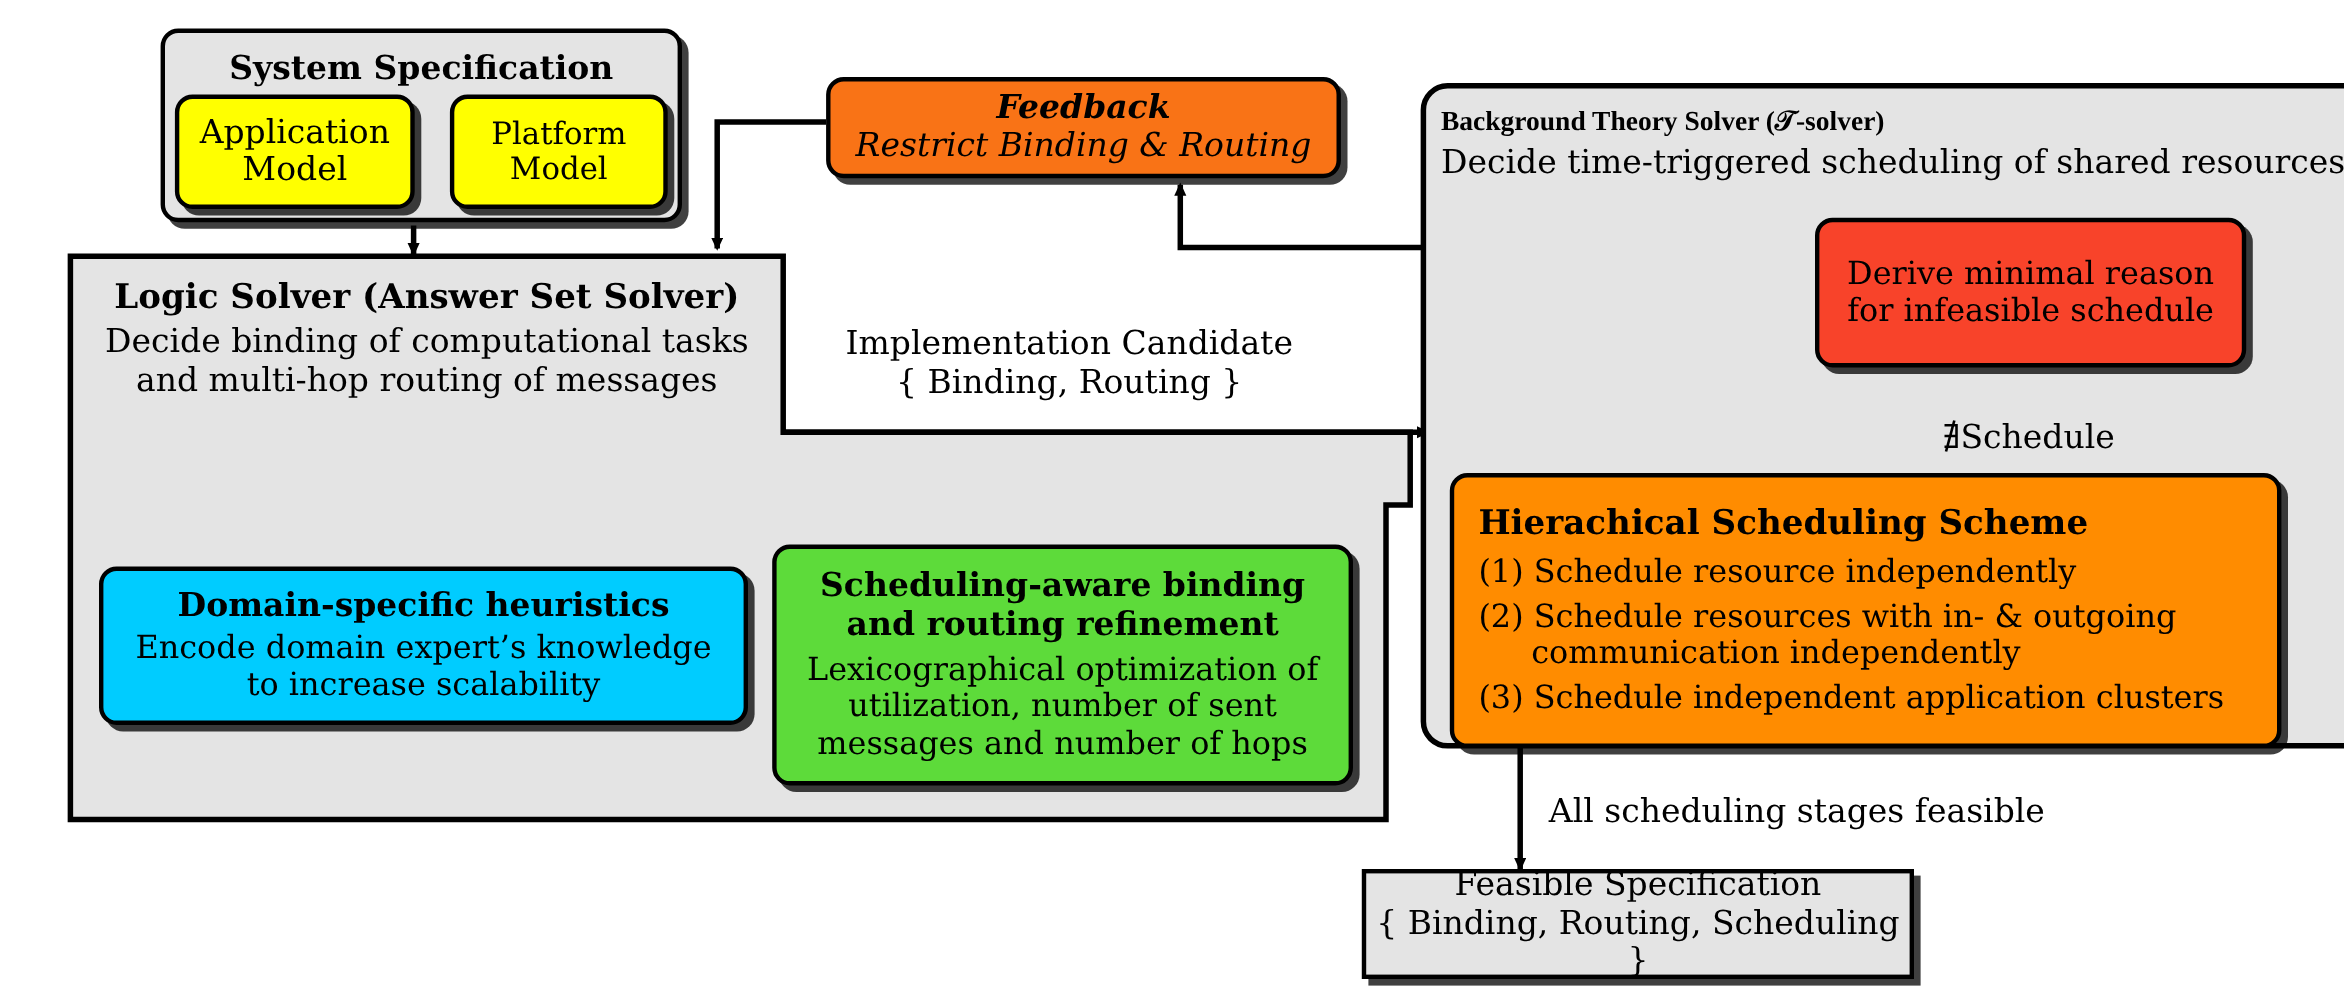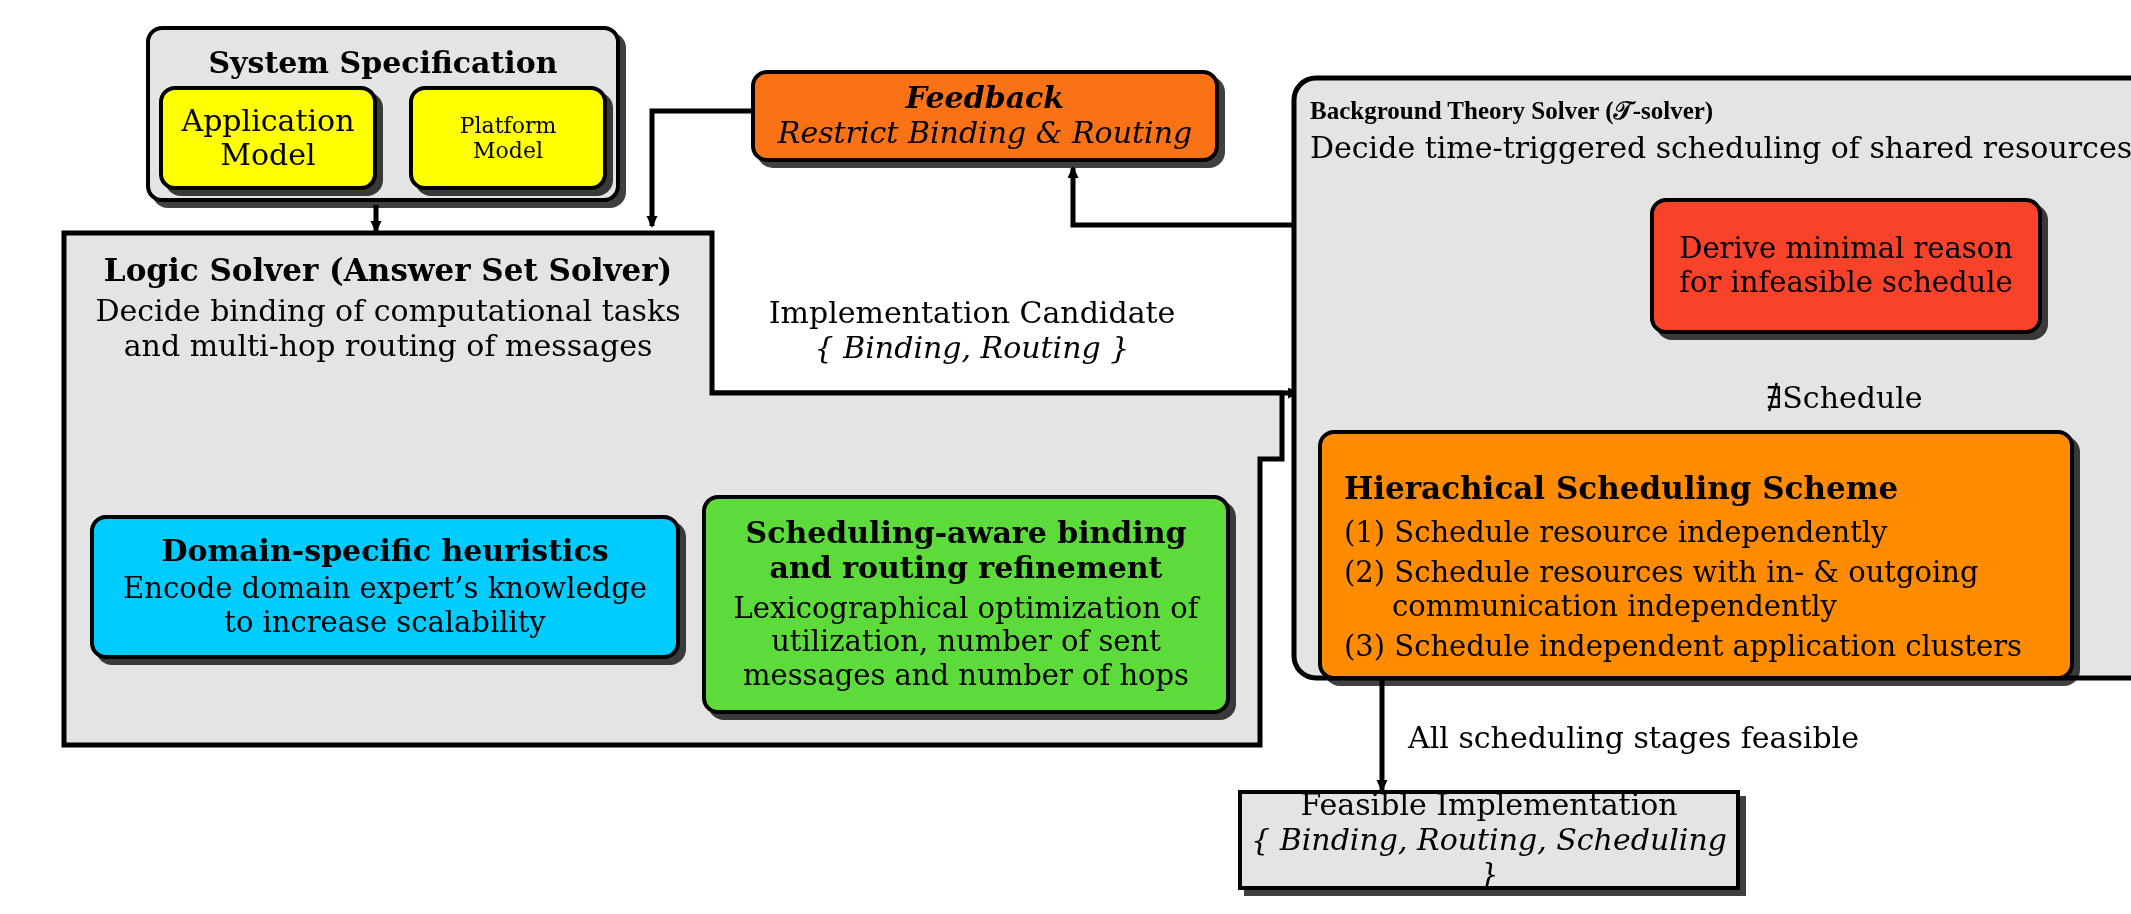--- a/index.html
+++ b/index.html
@@ -17,21 +17,21 @@
   .magenta{background:#f97316;font-style:italic;}
   .cyan{background:#00ccff;}
   .green{background:#5ddb3a;}
   .orange{background:#ff8c00;}
   .red{background:#f8432a;}
 
   .ttl{font-weight:bold;}
   .ln{display:block;}
 
   .plain{position:absolute;color:#000;text-align:center;line-height:1.18;}
-  .ital{font-style:italic;}
+  .ital{}
 
   
   #wires{position:absolute;left:0;top:0;width:2131px;height:914px;pointer-events:none;}
 
   .listrow{display:block;text-align:left;width:100%;}
 </style>
 </head>
 <body>
 
 <div id="stage">
@@ -67,21 +67,21 @@
     <rect x="1252" y="78" width="862" height="600" rx="22" ry="22" fill="#e4e4e4" stroke="#000" stroke-width="5"></rect>
   </svg>
 
   <div class="node rounded grey shadow" style="left:104px;top:26px;width:474px;height:176px;padding-top:8px;">
     <div class="ttl" style="font-size:30px;margin-bottom:6px;">System Specification</div>
     <div style="display:flex;gap:32px;">
       <div class="node rounded yellow shadow" style="position:relative;left:0;top:0;width:218px;height:104px;font-size:30px;">
         <span class="ln">Application</span>
         <span class="ln">Model</span>
       </div>
-      <div class="node rounded yellow shadow" style="position:relative;left:0;top:0;width:198px;height:104px;font-size:22px;">
+      <div class="node rounded yellow shadow" style="position:relative;left:0;top:0;width:198px;height:104px;font-size:28px;">
         <span class="ln">Platform</span>
         <span class="ln">Model</span>
       </div>
     </div>
   </div>
 
   <div class="node rounded magenta shadow" style="left:709px;top:70px;width:468px;height:92px;font-size:30px;">
     <span class="ln ttl">Feedback</span>
     <span class="ln">Restrict Binding &amp; Routing</span>
   </div>
@@ -117,29 +117,29 @@
   </div>
 
   <div class="node rounded red shadow" style="left:1608px;top:198px;width:392px;height:136px;font-size:29px;">
     <span class="ln">Derive minimal reason</span>
     <span class="ln">for infeasible schedule</span>
   </div>
 
   <div class="plain" style="left:1724px;top:380px;width:260px;font-size:30px;text-align:left;">∄Schedule</div>
 
   <div class="node rounded orange shadow" style="left:1276px;top:430px;width:756px;height:250px;
-              align-items:flex-start;justify-content:flex-end;
+              align-items:flex-start;justify-content:center;
               padding:12px 22px;font-size:29px;">
     <span class="ln ttl" style="font-size:31px;margin-bottom:9px;text-align:left;">Hierachical Scheduling Scheme</span>
     <span class="listrow" style="margin-bottom:7px;">(1) Schedule resource independently</span>
     <span class="listrow">(2) Schedule resources with in- &amp; outgoing</span>
     <span class="listrow" style="margin-bottom:7px;padding-left:48px;">communication independently</span>
     <span class="listrow">(3) Schedule independent application clusters</span>
   </div>
 
   <div class="plain" style="left:1366px;top:720px;width:620px;font-size:30px;text-align:left;">All scheduling stages feasible</div>
 
   <div class="node grey shadow" style="left:1196px;top:790px;width:502px;height:100px;font-size:30px;">
-    <span class="ln">Feasible Implementation</span>
+    <span class="ln">Feasible Specification</span>
     <span class="ln ital">{ Binding, Routing, Scheduling }</span>
   </div>
 
 </div>
 
 </body></html>

